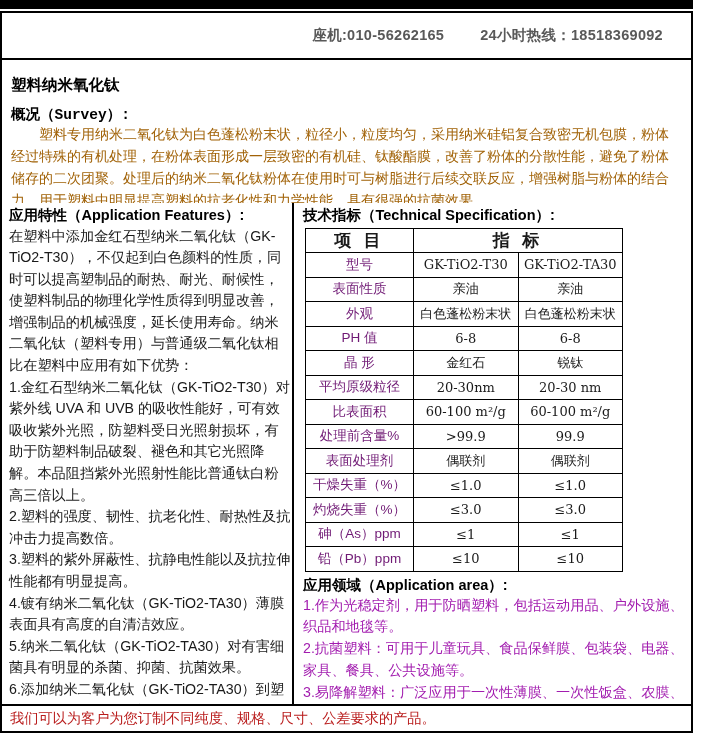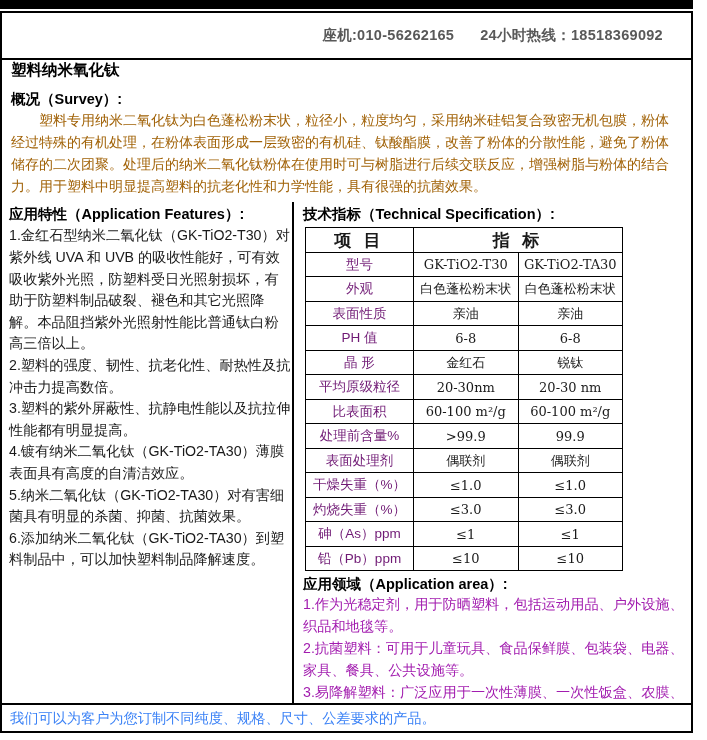--- a/index.html
+++ b/index.html
@@ -32,33 +32,34 @@
     flex-direction: column;
   }
   
   .doc-header {
     height: 48px;
     border-bottom: 2px solid #000;
     display: flex;
     align-items: center;
     justify-content: flex-end;
     padding-right: 28px;
-    gap: 26px;
+    gap: 36px;
   }
   .doc-header span {
     font-size: 14.5px;
     font-weight: bold;
     color: #595959;
     letter-spacing: 0.3px;
   }
   
   .intro-block {
     height: 145px;
-    padding: 0 9px 0 9px;
-    overflow: hidden;
+    padding: 15px 9px 0 9px;
+    overflow: hidden;
+    font-family: Liberation Mono, monospace;
   }
   .page-title {
     font-size: 15.5px;
     font-weight: bold;
     color: #000;
     margin-bottom: 9px;
   }
   .section-heading {
     font-size: 14.5px;
     font-weight: bold;
@@ -125,21 +126,21 @@
     color: #a21caf;
   }
   
   .doc-footer {
     border-top: 2px solid #000;
     height: 28px;
     display: flex;
     align-items: center;
     padding-left: 8px;
     font-size: 14.2px;
-    color: #3b82f6;
+    color: #b91c1c;
   }
 </style>
 </head>
 <body>
 
 <div class="page">
   <div class="top-bar"></div>
 
   <div class="doc">
 
@@ -151,20 +152,21 @@
     <div class="intro-block">
       <div class="page-title">塑料纳米氧化钛</div>
       <div class="section-heading">概况（Survey）:</div>
       <div class="survey-body">塑料专用纳米二氧化钛为白色蓬松粉末状，粒径小，粒度均匀，采用纳米硅铝复合致密无机包膜，粉体经过特殊的有机处理，在粉体表面形成一层致密的有机硅、钛酸酯膜，改善了粉体的分散性能，避免了粉体储存的二次团聚。处理后的纳米二氧化钛粉体在使用时可与树脂进行后续交联反应，增强树脂与粉体的结合力。用于塑料中明显提高塑料的抗老化性和力学性能，具有很强的抗菌效果。</div>
     </div>
 
     <div class="columns">
 
       <div class="col-left">
         <div class="section-heading">应用特性（Application Features）:</div>
+        <p>在塑料中添加金红石型纳米二氧化钛（GK-TiO2-T30），不仅起到白色颜料的性质，同时可以提高塑制品的耐热、耐光、耐候性，使塑料制品的物理化学性质得到明显改善，增强制品的机械强度，延长使用寿命。纳米二氧化钛（塑料专用）与普通级二氧化钛相比在塑料中应用有如下优势：</p>
         <p>1.金红石型纳米二氧化钛（GK-TiO2-T30）对紫外线 UVA 和 UVB 的吸收性能好，可有效吸收紫外光照，防塑料受日光照射损坏，有助于防塑料制品破裂、褪色和其它光照降解。本品阻挡紫外光照射性能比普通钛白粉高三倍以上。</p>
         <p>2.塑料的强度、韧性、抗老化性、耐热性及抗冲击力提高数倍。</p>
         <p>3.塑料的紫外屏蔽性、抗静电性能以及抗拉伸性能都有明显提高。</p>
         <p>4.镀有纳米二氧化钛（GK-TiO2-TA30）薄膜表面具有高度的自清洁效应。</p>
         <p>5.纳米二氧化钛（GK-TiO2-TA30）对有害细菌具有明显的杀菌、抑菌、抗菌效果。</p>
         <p>6.添加纳米二氧化钛（GK-TiO2-TA30）到塑料制品中，可以加快塑料制品降解速度。</p>
       </div>
 
       <div class="col-right">
         <div class="section-heading">技术指标（Technical Specification）:</div>
@@ -179,28 +181,28 @@
               <tr>
             <th>项 目</th>
             <th colspan="2">指 标</th>
           </tr>
           <tr>
             <td class="lbl">型号</td>
             <td class="val">GK-TiO2-T30</td>
             <td class="val">GK-TiO2-TA30</td>
           </tr>
           <tr>
+            <td class="lbl">表面性质</td>
+            <td class="val">亲油</td>
+            <td class="val">亲油</td>
+          </tr>
+          <tr>
             <td class="lbl">外观</td>
             <td class="val">白色蓬松粉末状</td>
             <td class="val">白色蓬松粉末状</td>
-          </tr>
-          <tr>
-            <td class="lbl">表面性质</td>
-            <td class="val">亲油</td>
-            <td class="val">亲油</td>
           </tr>
           <tr>
             <td class="lbl">PH 值</td>
             <td class="val">6-8</td>
             <td class="val">6-8</td>
           </tr>
           <tr>
             <td class="lbl">晶 形</td>
             <td class="val">金红石</td>
             <td class="val">锐钛</td>

